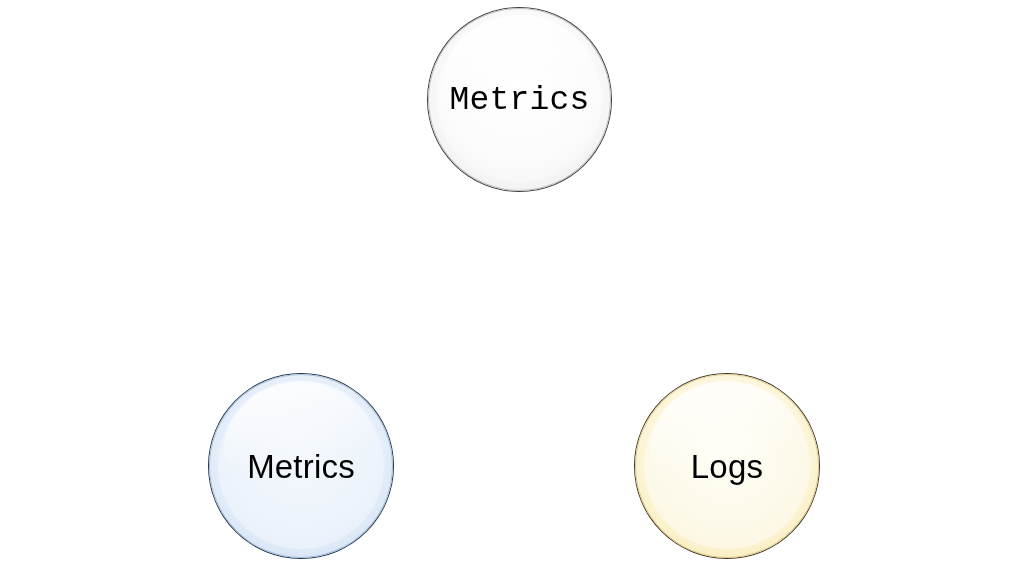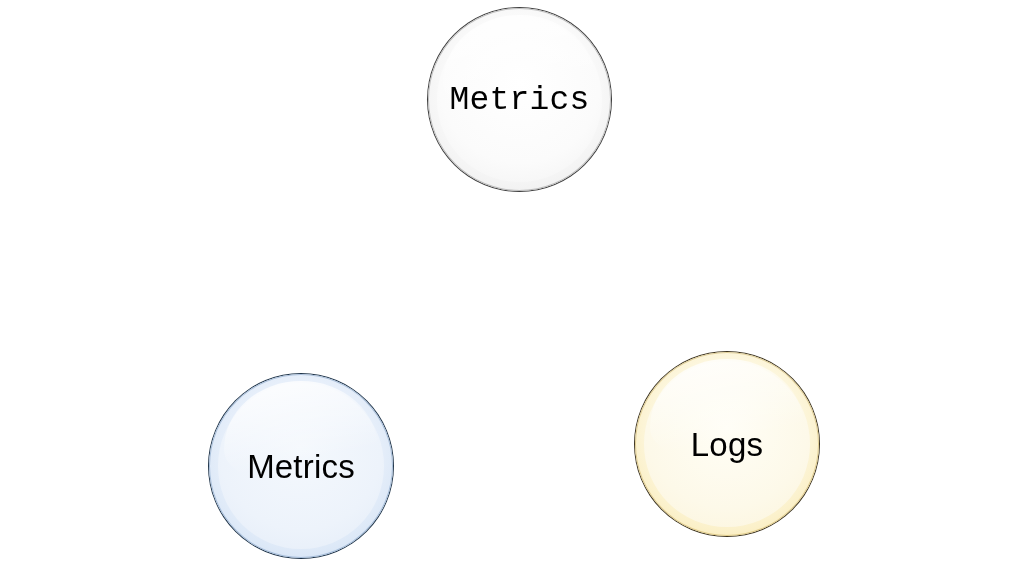--- a/index.html
+++ b/index.html
@@ -166,21 +166,21 @@
     border-radius: 50% 50% 50% 50% / 64% 64% 36% 36%;
     background: linear-gradient(168deg, rgba(255,255,255,.92) 0%, rgba(255,255,255,0) 70%);
     z-index: 2;
     pointer-events: none;
   }
   #traces .label { font-size: 33px; margin-top: 1px; }
 
   
   #logs {
     left: 635px;
-    top: 352px;
+    top: 374px;
     width: 184px;
     height: 184px;
     z-index: 3;
     background:
       radial-gradient(circle at 50% 44%,
         #fffdf2 0%,
         #fdf8e3 50%,
         #fbf0c8 72%,
         #f8e398 86%,
         #f2cf52 94%,

